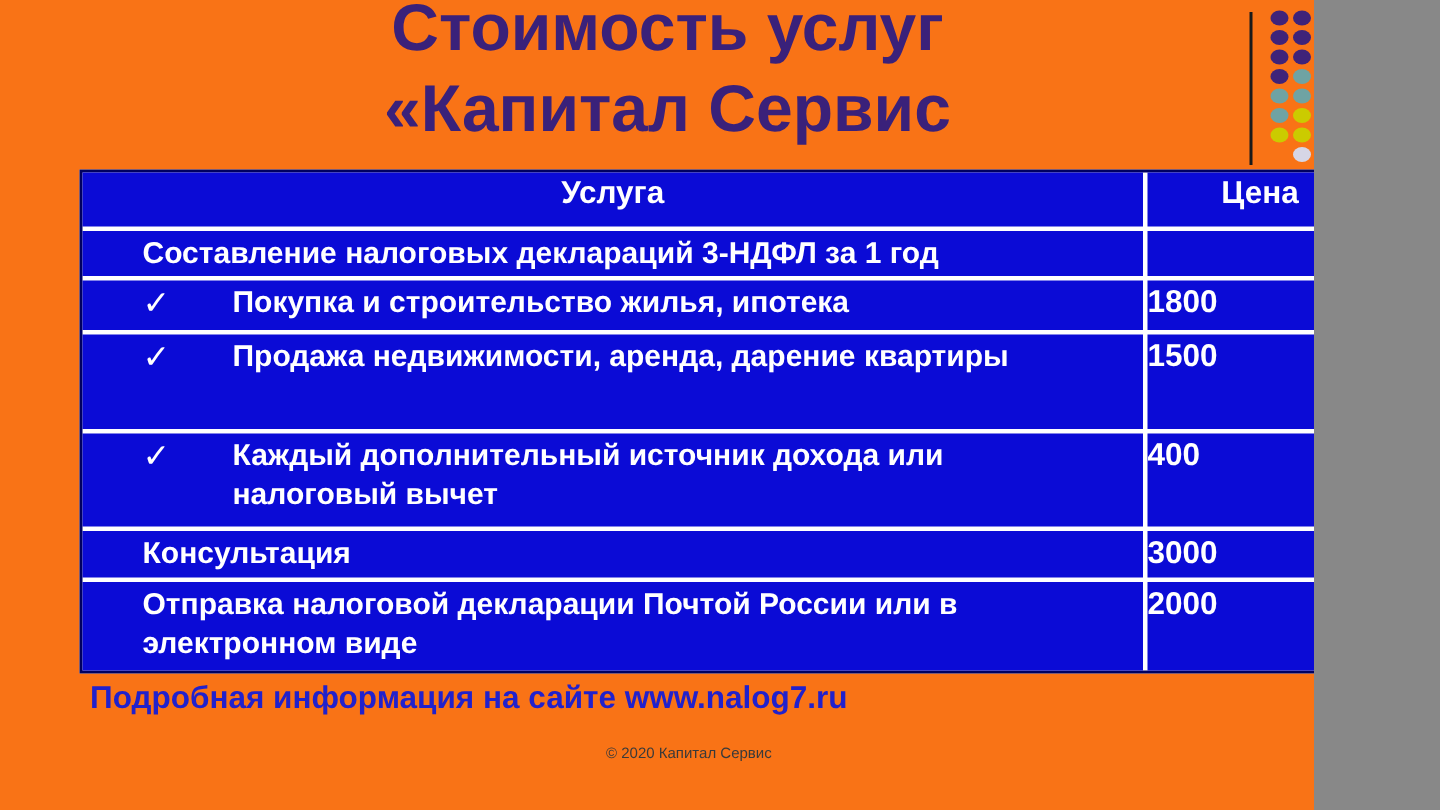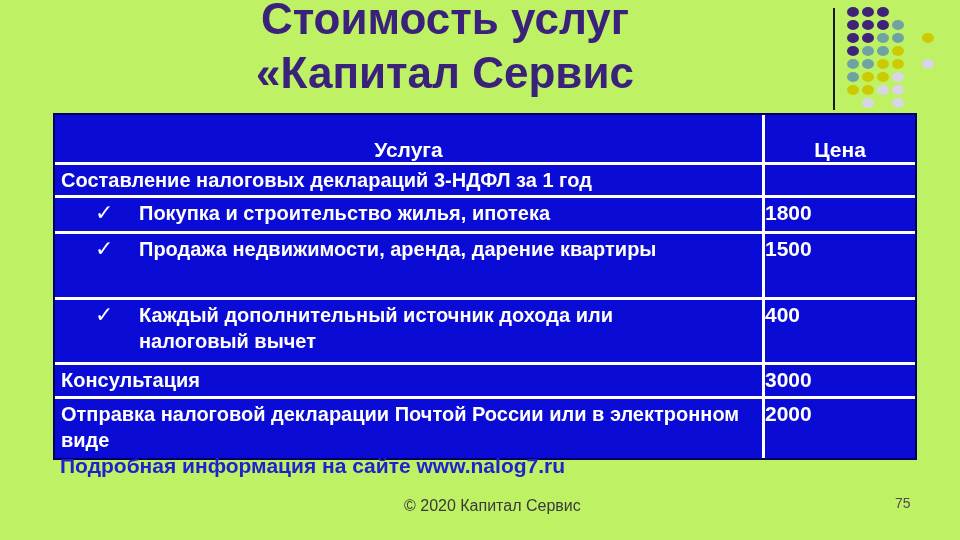--- a/index.html
+++ b/index.html
@@ -1,17 +1,17 @@
 <!DOCTYPE html>
 <html style="--table_blue: #0B0BD6; --title_purple: #3A217A; --footer_blue: #2121CC; --copyright_gray: #3A3A3A; --page_gray: #4D4D4D;"><head>
 <meta charset="utf-8">
 <style>
   html,body{margin:0;padding:0;background:#888;}
   .slide{
-    position:relative;width:960px;height:540px;background:#bef264;
+    position:relative;width:876px;height:540px;background:#f97316;
     overflow:hidden;font-family:"Liberation Sans","DejaVu Sans",sans-serif;
   }
   
   .title{
     position:absolute;left:0;top:-8px;width:890px;margin:0;
     text-align:center;font-size:44px;font-weight:bold;line-height:54px;
     color:var(--title_purple);
   }
   .title-line{display:block;}
   
@@ -20,42 +20,42 @@
   .dot-row{display:flex;height:13px;}
   .dot-cell{width:15px;height:13px;position:relative;}
   .dot{position:absolute;left:1px;top:1px;width:12px;height:10px;border-radius:50%;}
   
   .price-table{
     position:absolute;left:53px;top:113px;
     display:grid;grid-template-columns:707px 150px;gap:3px;
     background:#ffffff;border:2px solid #000060;
   }
   .cell{background:var(--table_blue);color:#ffffff;font-weight:bold;box-sizing:border-box;}
-  .header{font-size:21px;text-align:center;padding-top:23px;}
+  .header{font-size:21px;text-align:center;padding-top:2px;}
   .service{font-size:20px;line-height:26px;padding:2px 8px 2px 6px;}
   .service.checked{display:flex;align-items:flex-start;padding-left:0;}
   .check{flex:none;margin-left:40px;width:18px;font-size:22px;line-height:26px;}
-  .svc-text{display:block;}
-  .svc-text.indented{margin-left:26px;max-width:520px;}
+  .svc-text{display:block;margin-left:34px;}
+  .svc-text.indented{margin-left:42px;max-width:520px;}
   .price{font-size:21px;line-height:26px;text-align:left;padding-top:2px;}
   .rh{min-height:36px;}
   .r0{min-height:30px;}
   .r1{min-height:33px;}
   .r2{min-height:63px;}
   .r3{min-height:62px;}
   .r4{min-height:31px;}
   .r5{min-height:59px;}
   
   .contact{
     position:absolute;left:60px;top:451px;z-index:2;
     font-size:21px;font-weight:bold;line-height:30px;color:var(--footer_blue);
   }
   .copyright{
     position:absolute;left:404px;top:497px;z-index:1;
-    font-size:16px;color:var(--copyright_gray);
+    font-size:10px;color:var(--copyright_gray);
   }
   .page-number{
     position:absolute;left:895px;top:495px;
     font-size:14px;color:var(--page_gray);
   }
 </style>
 </head>
 <body>
 
 <div class="slide">

